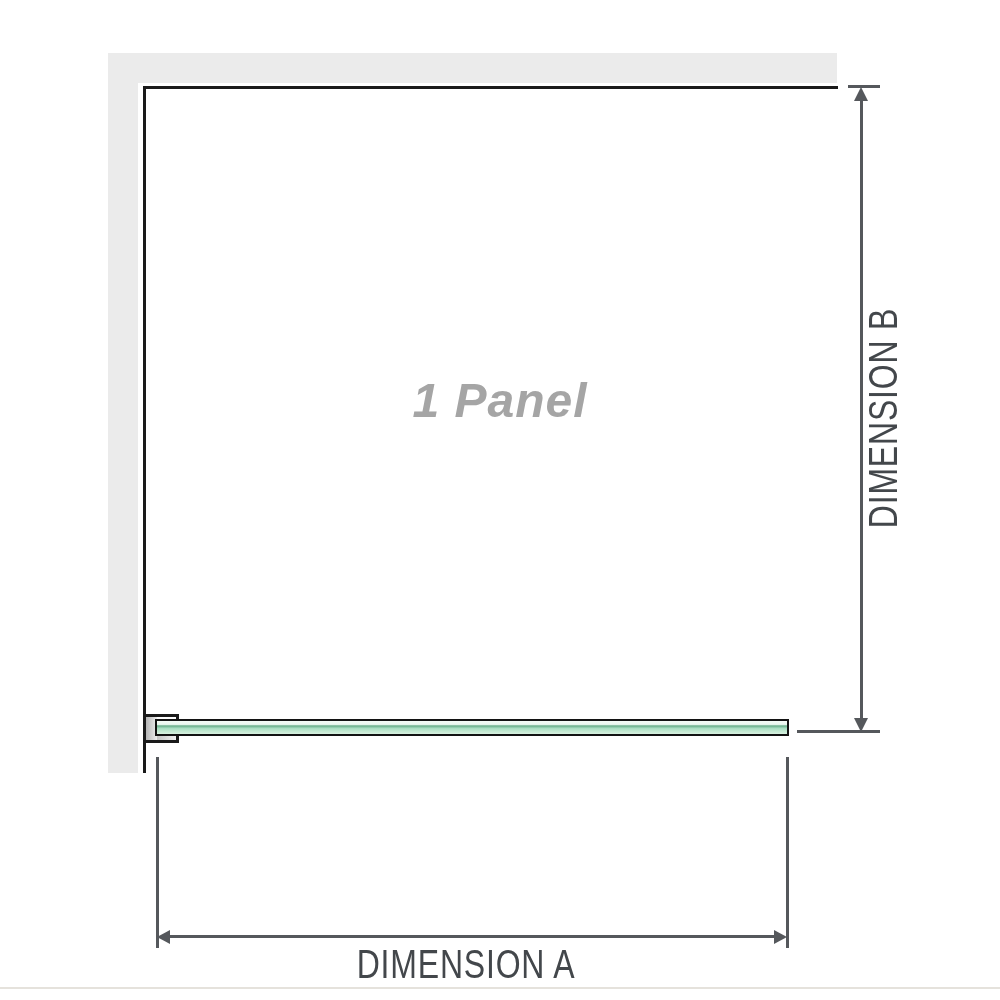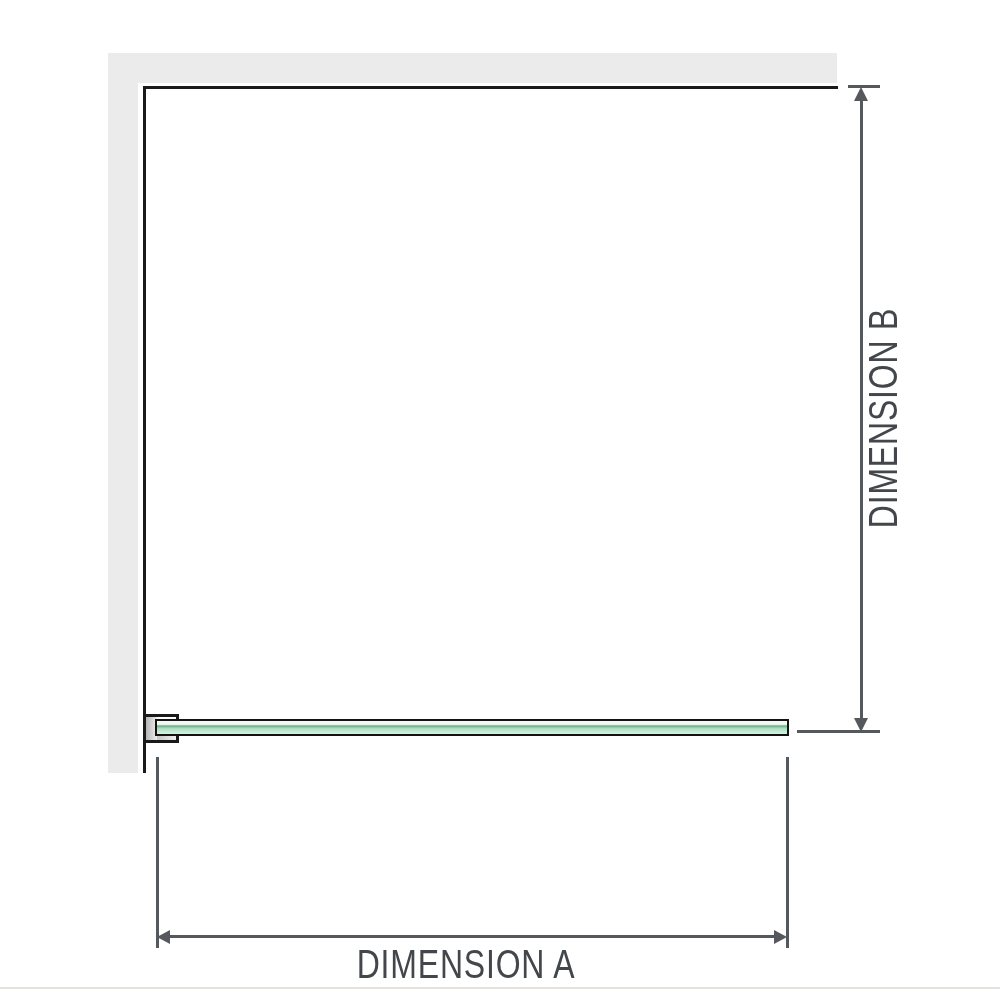--- a/index.html
+++ b/index.html
@@ -141,20 +141,21 @@
 </head>
 <body>
 
 <div class="canvas">
 
   <div class="abs wall-top"></div>
   <div class="abs wall-left"></div>
   <div class="abs edge-top"></div>
   <div class="abs edge-left"></div>
 
+  <div class="abs panel-label">1 Panel</div>
 
   <div class="abs bracket">
     <div class="abs bracket-shading"></div>
     <div class="abs bracket-shadow"></div>
   </div>
 
   <div class="abs glass-bar"></div>
 
   <div class="abs dim-tick dimb-tick-top"></div>
   <div class="abs dim-tick dimb-tick-bottom"></div>

